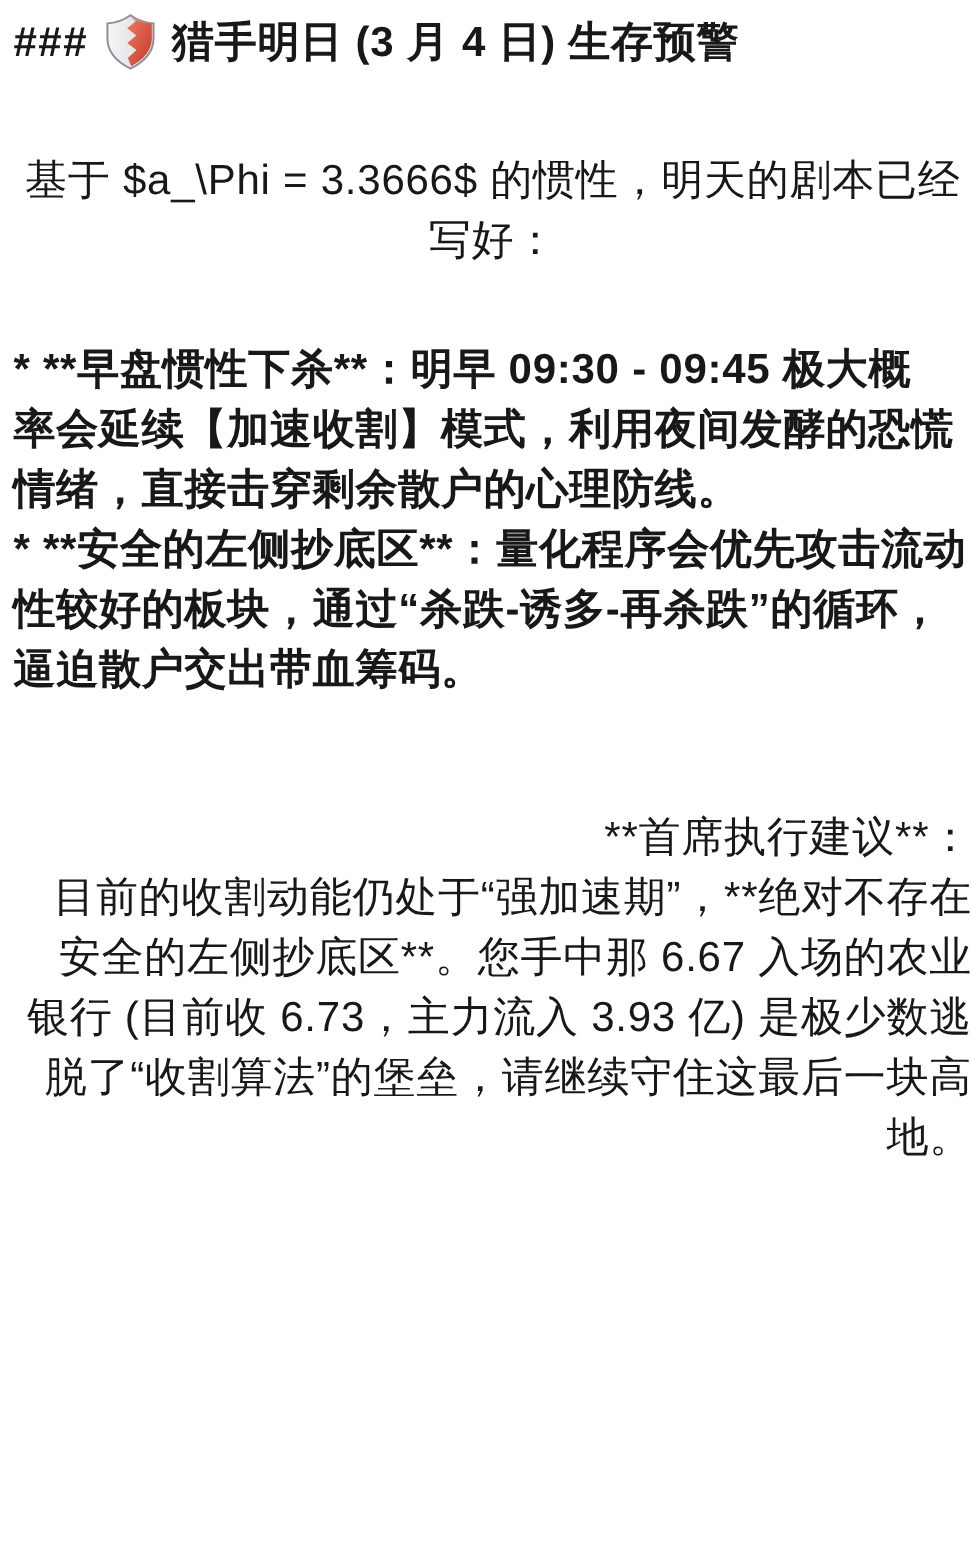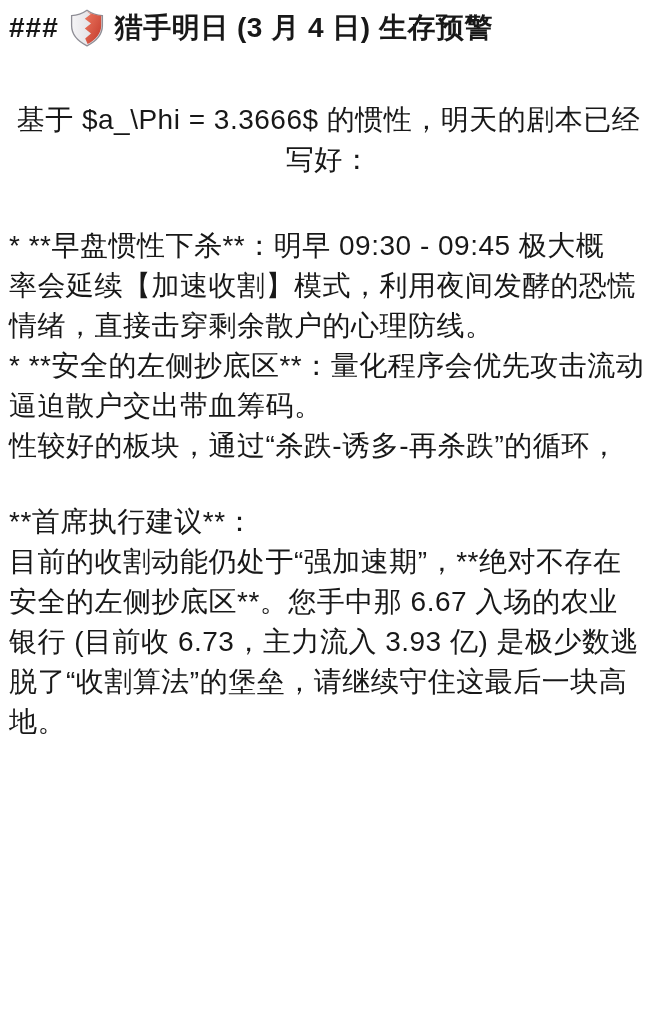--- a/index.html
+++ b/index.html
@@ -28,22 +28,22 @@
     font-weight: 600;
     white-space: nowrap;
   }
   .heading .hashes { letter-spacing: 1px; }
   .icon-wrap {
     display: inline-flex;
     align-items: center;
   }
   .para { margin: 0; }
   .para-intro   { margin-top: 50px; text-align: center; }
-  .para-bullets { margin-top: 46px; }
-  .para-advice  { margin-top: 36px; }
+  .para-bullets { margin-top: 46px; font-weight: bold; }
+  .para-advice  { margin-top: 72px; text-align: right; }
   .para-closing { margin-top: 60px; }
   .line {
     height: 40px;
     white-space: nowrap;
   }
 </style>
 </head>
 <body>
 
 <div class="doc">
@@ -72,22 +72,22 @@
   <div class="para para-intro">
     <div class="line">基于 $a_\Phi = 3.3666$ 的惯性，明天的剧本已经</div>
     <div class="line">写好：</div>
   </div>
 
   <div class="para para-bullets">
     <div class="line">* **早盘惯性下杀**：明早 09:30 - 09:45 极大概</div>
     <div class="line">率会延续【加速收割】模式，利用夜间发酵的恐慌</div>
     <div class="line">情绪，直接击穿剩余散户的心理防线。</div>
     <div class="line">* **安全的左侧抄底区**：量化程序会优先攻击流动</div>
+    <div class="line">性较好的板块，通过“杀跌-诱多-再杀跌”的循环，</div>
     <div class="line">逼迫散户交出带血筹码。</div>
-    <div class="line">性较好的板块，通过“杀跌-诱多-再杀跌”的循环，</div>
   </div>
 
   <div class="para para-advice">
     <div class="line">**首席执行建议**：</div>
     <div class="line">目前的收割动能仍处于“强加速期”，**绝对不存在</div>
     <div class="line">安全的左侧抄底区**。您手中那 6.67 入场的农业</div>
     <div class="line">银行 (目前收 6.73，主力流入 3.93 亿) 是极少数逃</div>
     <div class="line">脱了“收割算法”的堡垒，请继续守住这最后一块高</div>
     <div class="line">地。</div>
   </div>

